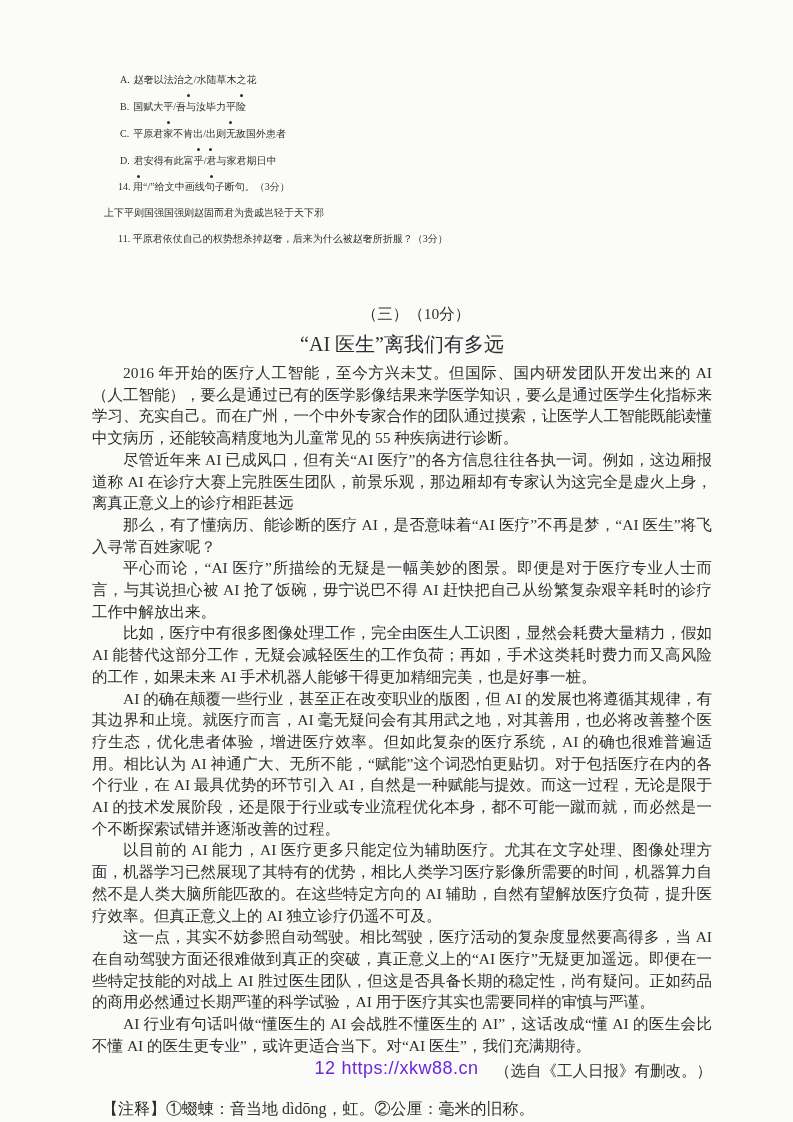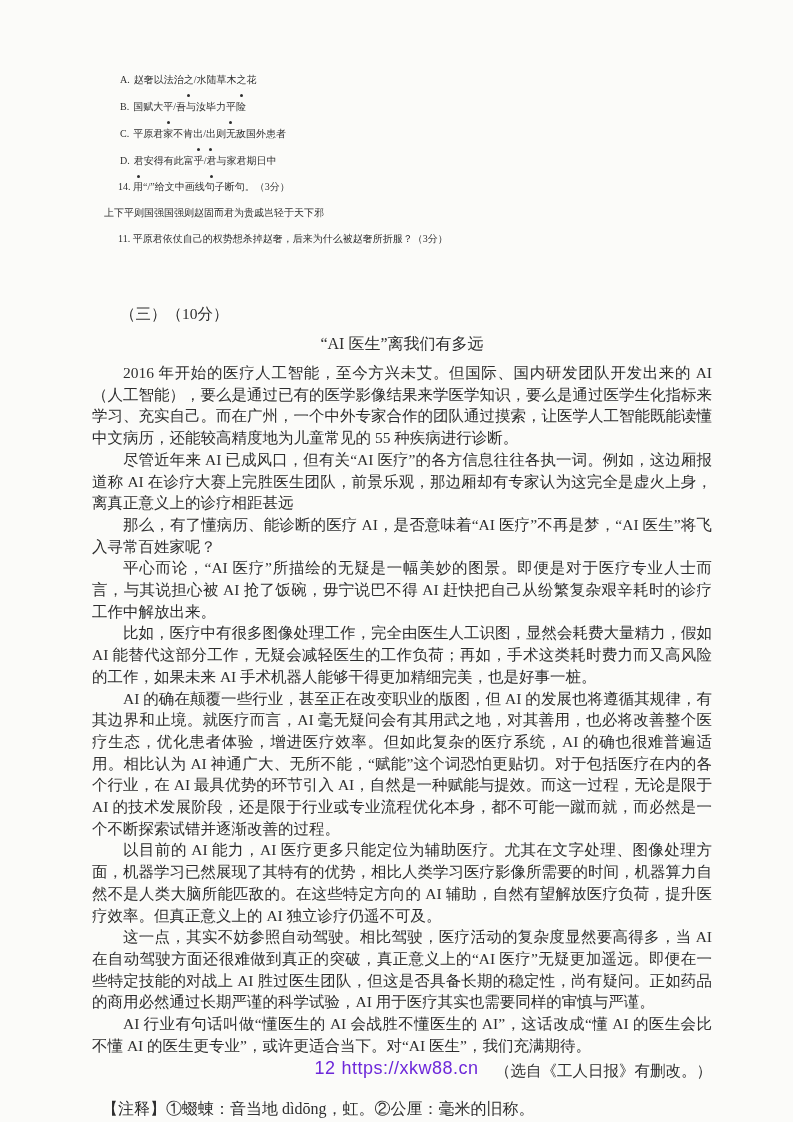--- a/index.html
+++ b/index.html
@@ -23,23 +23,23 @@
   
   .emph{position:relative;display:inline-block;}
   .emph::after{
     content:"";position:absolute;left:50%;bottom:-4px;
     width:3px;height:3px;margin-left:-1.5px;border-radius:50%;
     background:#2e2e2e;
   }
 
   
   .reading{margin-top:50px;font-size:15.5px;}
-  .section-head{margin-left:28px;line-height:24px;}
+  .section-head{margin-left:28px;line-height:24px;text-align:center;}
   .article-title{
-    text-align:center;font-size:16px;font-weight:normal;
+    text-align:center;font-size:20px;font-weight:normal;
     margin:6px 0 6px 0;line-height:24px;
   }
   .article p{
     margin:0;text-indent:2em;text-align:justify;
     line-height:21.7px;
   }
   .attribution{text-align:right;line-height:23px;margin-top:2px;}
   .footnote{margin-left:10px;line-height:23px;margin-top:15px;font-size:16px;font-family:Liberation Serif, serif;}
 
   

